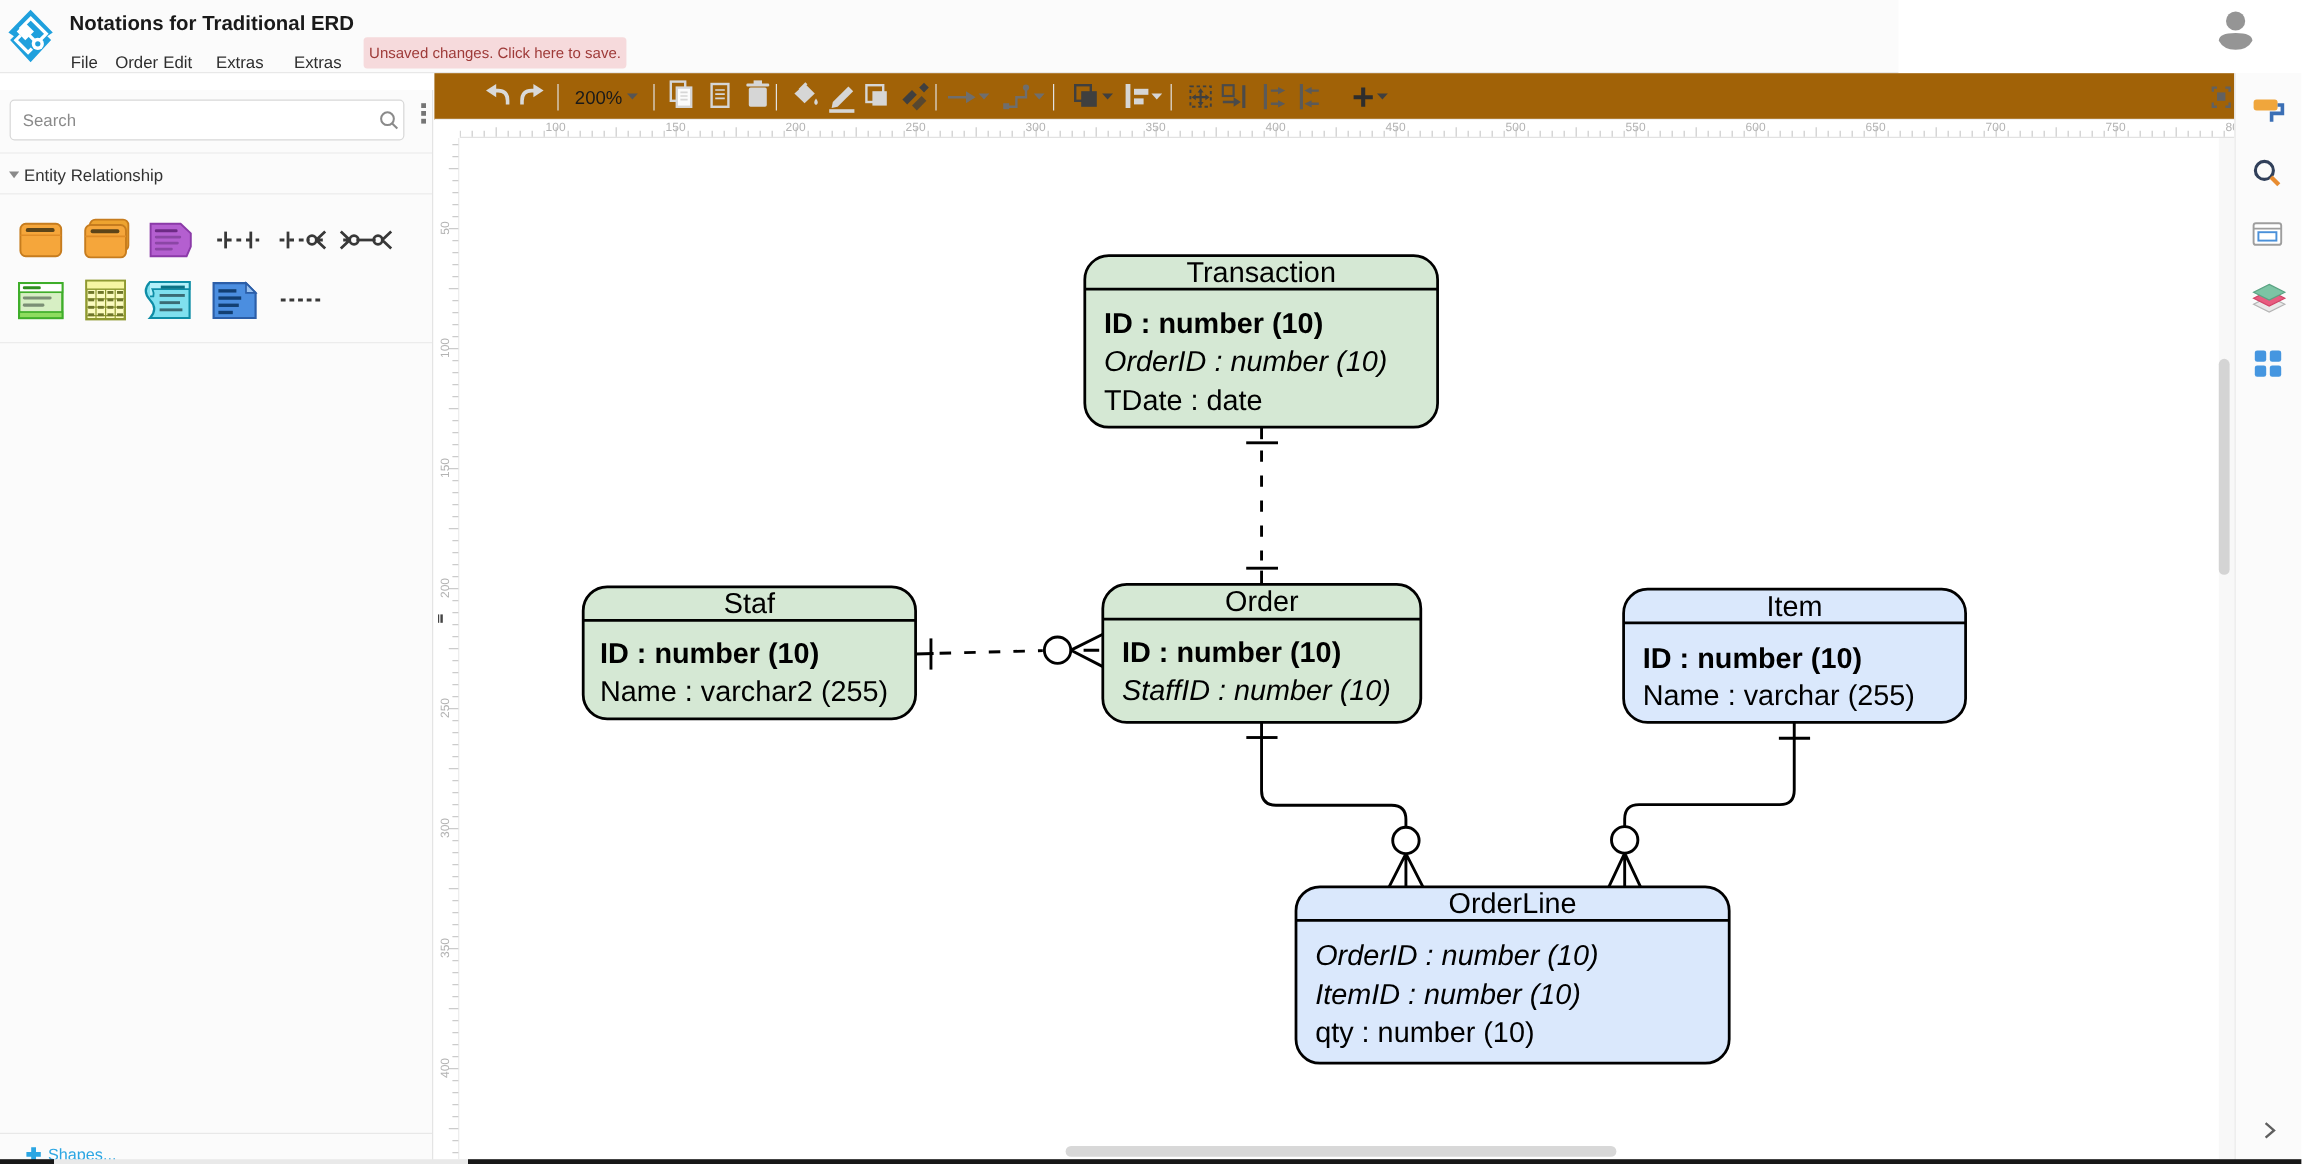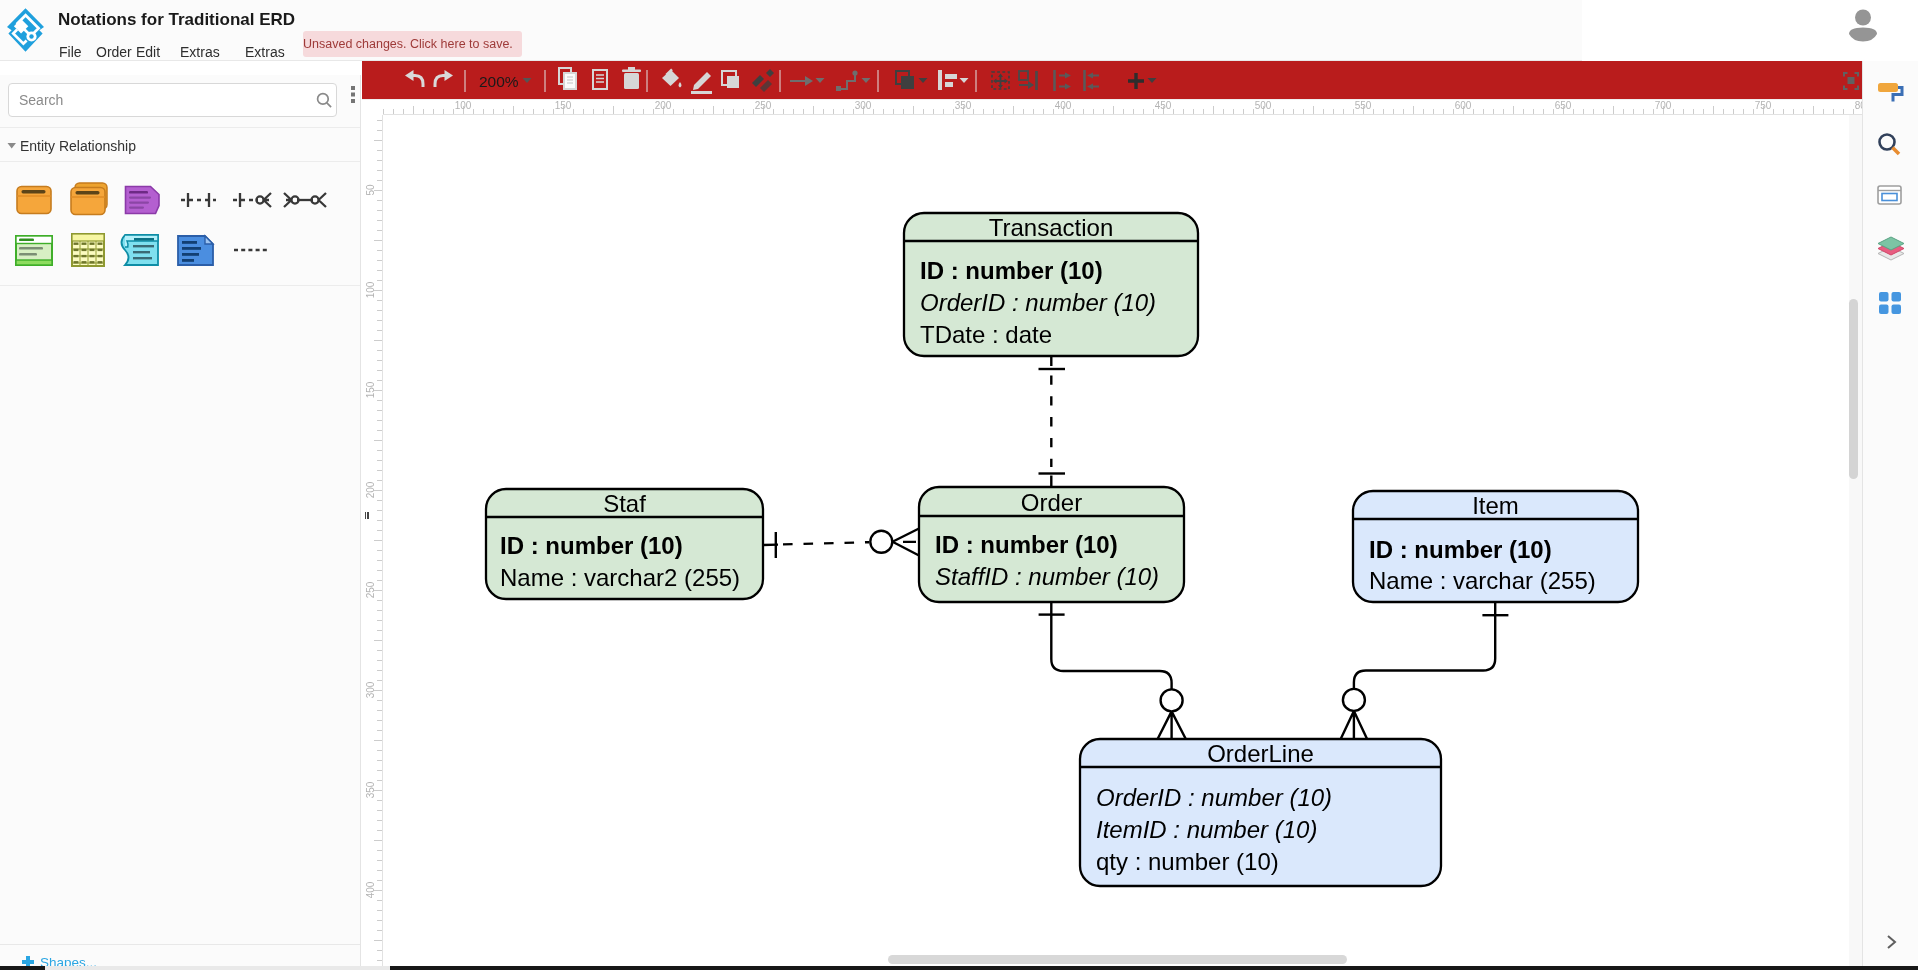--- a/index.html
+++ b/index.html
@@ -2,32 +2,32 @@
 <html><head><meta charset="utf-8">
 <style>
 * { margin:0; padding:0; box-sizing:border-box; }
 html,body { width:1918px; height:970px; overflow:hidden; font-family:"Liberation Sans",sans-serif; background:#ffffff; }
 .abs { position:absolute; }
 #app { position:relative; width:1918px; height:970px; }
 
 #header { position:absolute; left:0; top:0; width:1582px; height:61px; background:#fbfbfb; border-bottom:1px solid #e8e8e8; }
 #title { position:absolute; left:58px; top:10px; font-size:17px; font-weight:bold; color:#1a1a1a; }
 .menuitem { position:absolute; top:44px; font-size:14px; color:#2e2e2e; }
-#banner { position:absolute; left:303px; top:31px; width:219px; height:26px; background:#f6dadc; border-radius:3px; color:#9e3a38; font-size:12.5px; line-height:26px; }
+#banner { position:absolute; left:303px; top:31px; width:219px; height:26px; background:#f6dadc; border-radius:3px; color:#9e3a38; font-size:12.5px; text-align:center; line-height:26px; }
 
 #sidebar { position:absolute; left:0; top:75px; width:361px; height:905px; background:#fbfbfb; border-right:1px solid #e4e4e4; }
 #searchbox { position:absolute; left:8px; top:8px; width:329px; height:34px; background:#ffffff; border:1px solid #d8d8d8; border-radius:4px; }
 #searchbox span { position:absolute; left:10px; top:8px; font-size:14px; color:#8a8a8a; }
 #secthead { position:absolute; left:0; top:52px; width:360px; height:35px; border-top:1px solid #ececec; border-bottom:1px solid #ececec;padding-left:40px; }
 #secthead .lbl { position:absolute; left:20px; top:10px; font-size:14px; color:#333333; }
 #sectend { position:absolute; left:0; top:210px; width:360px; height:1px; background:#ececec; }
 #sbfooter { position:absolute; left:0; top:869px; width:360px; height:36px; border-top:1px solid #e8e8e8; }
 #sbfooter .lbl { position:absolute; left:40px; top:10px; font-size:13.5px; font-weight:normal; color:#2ba6e3; }
 
-#toolbar { position:absolute; left:362px; top:61px; width:1500px; height:39px; background:#b91c1c; border-bottom:1px solid #efefef; }
+#toolbar { position:absolute; left:362px; top:61px; width:1500px; height:39px; background:#a16207; border-bottom:1px solid #efefef; }
 #canvas { position:absolute; left:383px; top:115px; width:1479px; height:851px; background:#ffffff; }
 
 #rightbar { position:absolute; left:1862px; top:61px; width:56px; height:909px; background:#fbfbfb; border-left:1px solid #e4e4e4; }
 
 #vgutter { position:absolute; left:1849px; top:115px; width:13px; height:851px; background:#f8f8f8; }
 #vscroll { position:absolute; left:1849px; top:299px; width:9px; height:180px; background:#d4d4d4; border-radius:5px; }
 #hscroll { position:absolute; left:888px; top:955px; width:459px; height:9px; background:#d8d8d8; border-radius:5px; }
 
 .botbar { position:absolute; top:966px; height:4px; }
 svg { display:block; }

